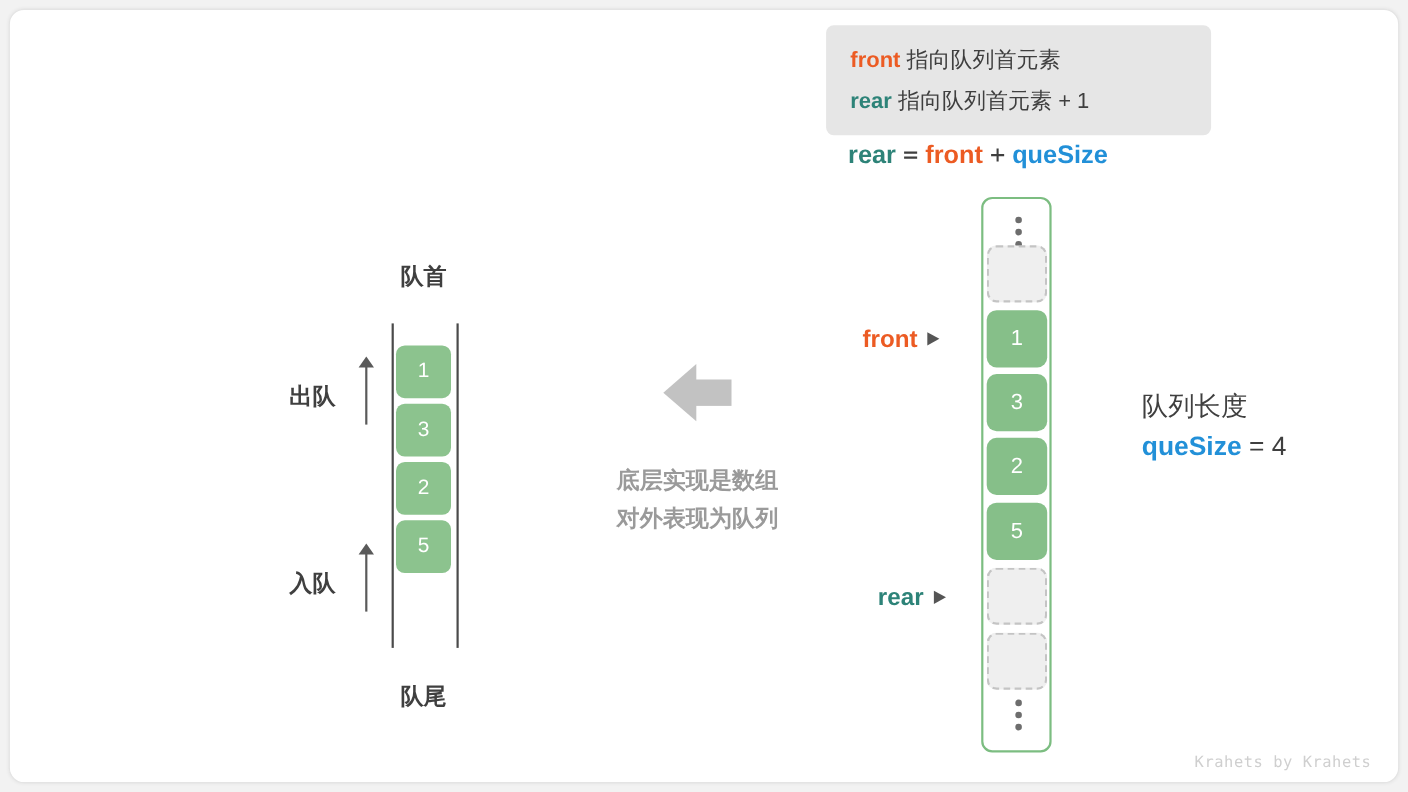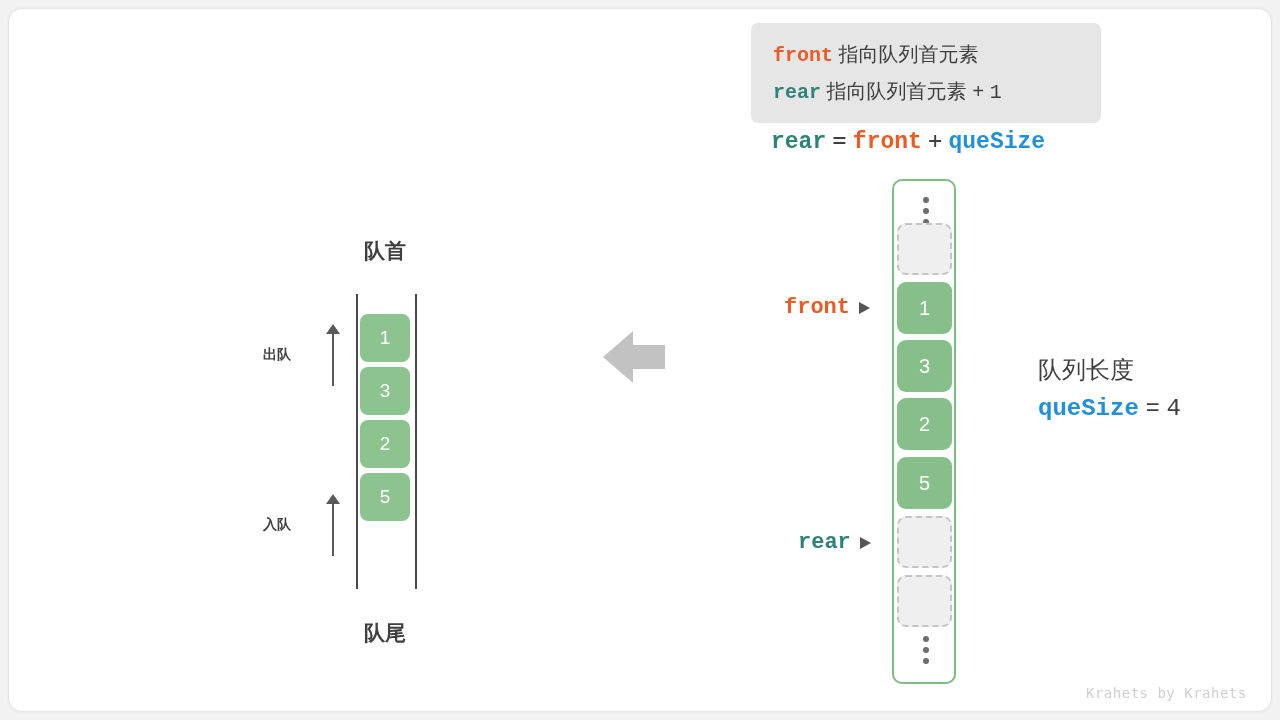--- a/index.html
+++ b/index.html
@@ -41,21 +41,21 @@
     padding: 13px 0 0 22px;
   }
   .legend-line {
     height: 37px;
     line-height: 37px;
     white-space: nowrap;
     font-size: 20px;
     color: #3f3f3f;
   }
   .mono {
-    font-family: Liberation Mono, monospace;
+    font-family: Liberation Sans, sans-serif;
     font-weight: bold;
     text-align: center;
   }
   .c-front { color: #ec5b23; }
   .c-rear  { color: #2d8378; }
   .c-size  { color: #2290d8; }
   .cjk { font-family: "DejaVu Sans", "Liberation Sans", sans-serif; }
 
   
   .formula {
@@ -102,21 +102,21 @@
     border-radius: 8px;
     color: #ffffff;
     font-size: 19px;
     display: flex;
     align-items: center;
     justify-content: center;
   }
 
   .op-label {
     position: absolute;
-    font-size: 14px;
+    font-size: 21px;
     font-weight: bold;
     color: #3f3f3f;
     white-space: nowrap;
   }
   .op-deq { left: 254px; top: 337px; }
   .op-enq { left: 254px; top: 507px; }
 
   .uparrow {
     position: absolute;
     width: 14px;
@@ -302,20 +302,24 @@
     <div class="op-label op-enq">入队</div>
     <div class="uparrow" style="left:317px;top:485px;height:62px">
       <div class="head"></div>
         <div class="shaft" style="height:55px"></div>
     </div>
 
     <div class="big-arrow">
       <div class="tail"></div>
         <div class="tip"></div>
     </div>
+    <div class="caption">
+      <div>底层实现是数组</div>
+      <div>对外表现为队列</div>
+    </div>
 
     <div class="arr-container">
       <div class="dots" style="top:16px">
         <i></i>
           <i></i>
           <i></i>
       </div>
       <div class="dots" style="top:455px">
         <i></i>
           <i></i>

